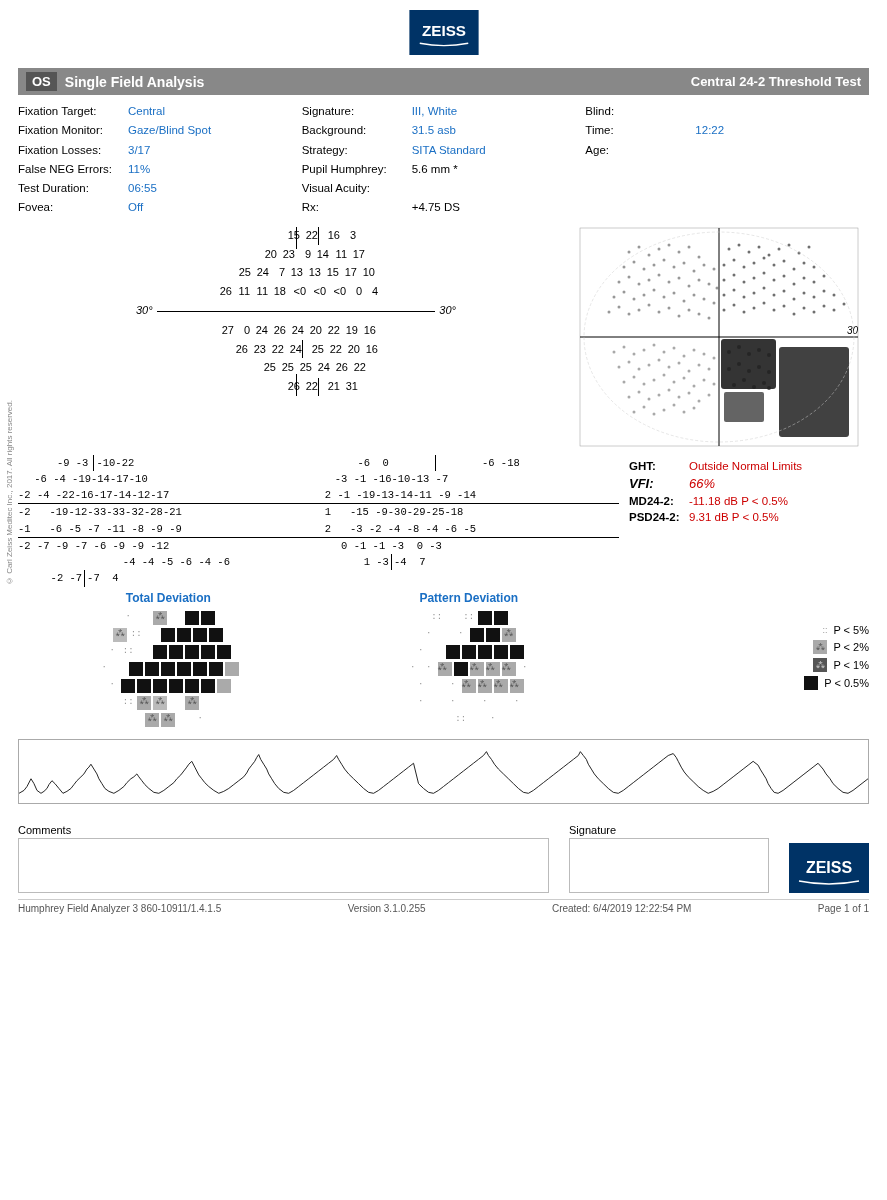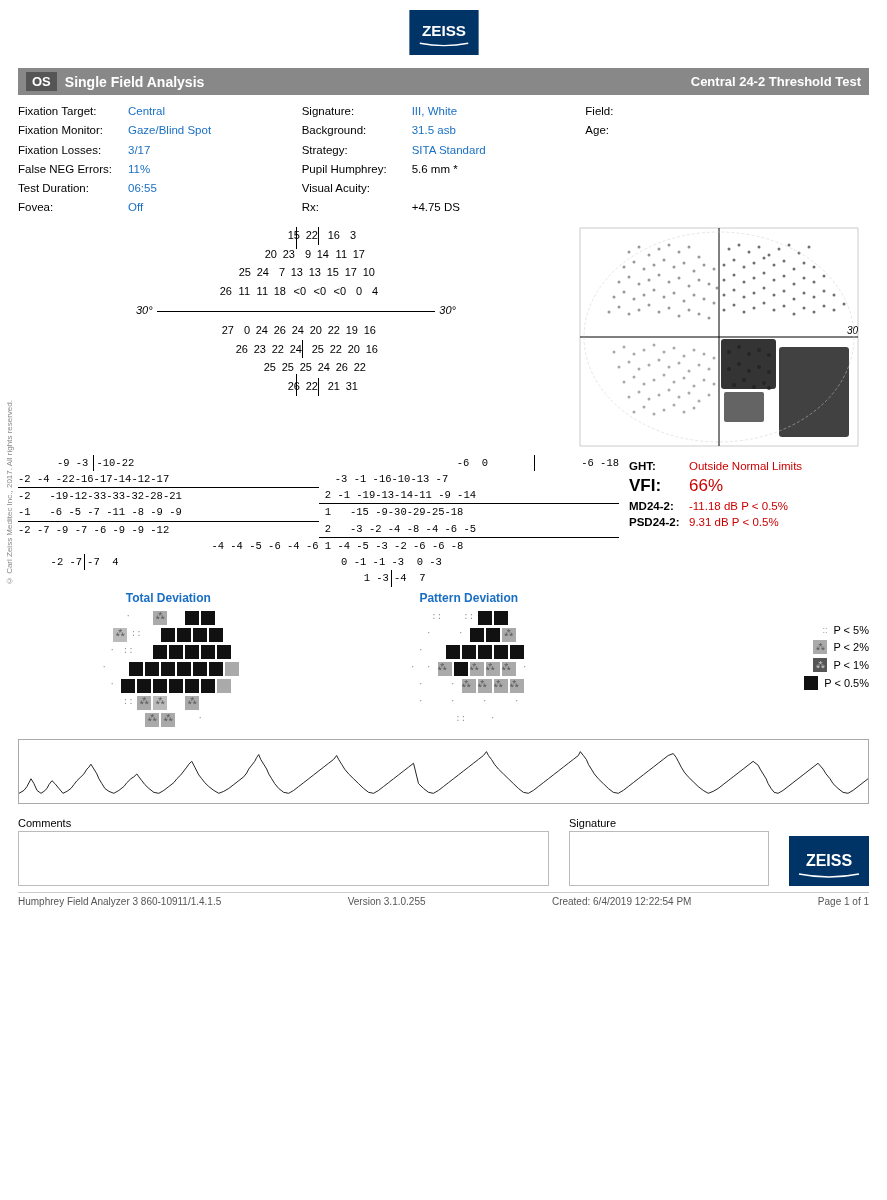--- a/index.html
+++ b/index.html
@@ -143,22 +143,26 @@
         <span class="info-label">Visual Acuity:</span>
         <span class="info-value"></span>
       </div>
     <div class="info-row">
         <span class="info-label">Rx:</span>
         <span class="info-value black">+4.75 DS</span>
       </div>
   </div>
   <div class="info-col">
     <div class="info-row">
-        <span class="info-label">Field:</span>
+        <span class="info-label">Blind:</span>
         <span class="info-value"></span>
+      </div>
+    <div class="info-row">
+        <span class="info-label">Time:</span>
+        <span class="info-value">12:22</span>
       </div>
     <div class="info-row">
         <span class="info-label">Age:</span>
         <span class="info-value"></span>
       </div>
   </div>
 </div>
 
 <div style="display:flex; margin: 8px 18px 0 18px;">
 
@@ -476,83 +480,83 @@
 
 <div style="display:flex; margin: 5px 18px 0 18px;">
 
   <div style="flex:1;">
     <div style="font-size:10.5px; line-height:1.55; font-family: 'Courier New', monospace;">
       <div style="display:flex; justify-content:flex-start; padding-left:20px;">
         <span style="margin-right:3px;">&nbsp;&nbsp;&nbsp;-9&nbsp;-3</span>
           <span style="border-left:1px solid #000; margin:0 2px; width:1px;"></span>
           <span>-10-22</span>
       </div>
+      <div style="display:flex; justify-content:flex-start; padding-left:10px;">
+        <span>&nbsp;-6&nbsp;-4&nbsp;-19-14-17-10</span>
+      </div>
       <div style="display:flex; justify-content:flex-start;">
         <span>-2&nbsp;-4&nbsp;-22-16-17-14-12-17</span>
       </div>
       <div style="display:flex; justify-content:flex-start; border-top:1px solid #000;">
         <span>-2&nbsp;&nbsp;&nbsp;-19-12-33-33-32-28-21</span>
       </div>
       <div style="display:flex; justify-content:flex-start; border-bottom:1px solid #000;">
         <span>-1&nbsp;&nbsp;&nbsp;-6&nbsp;-5&nbsp;-7&nbsp;-11&nbsp;-8&nbsp;-9&nbsp;-9</span>
       </div>
       <div style="display:flex; justify-content:flex-start;">
         <span>-2&nbsp;-7&nbsp;-9&nbsp;-7&nbsp;-6&nbsp;-9&nbsp;-9&nbsp;-12</span>
       </div>
-      <div style="display:flex; justify-content:flex-end; padding-left:10px;">
+      <div style="display:flex; justify-content:center; padding-left:10px;">
         <span>&nbsp;-4&nbsp;-4&nbsp;-5&nbsp;-6&nbsp;-4&nbsp;-6</span>
       </div>
       <div style="display:flex; justify-content:flex-start; padding-left:20px;">
         <span>&nbsp;&nbsp;-2&nbsp;-7</span>
           <span style="border-left:1px solid #000; margin:0 2px; width:1px;"></span>
           <span>-7&nbsp;&nbsp;4</span>
       </div>
     </div>
   </div>
 
   <div style="flex:1;">
     <div style="font-size:10.5px; line-height:1.55; font-family: 'Courier New', monospace;">
-      <div style="display:flex; justify-content:flex-end; padding-left:20px;gap:44px;">
+      <div style="display:flex; justify-content:flex-start; padding-left:20px;gap:44px;">
         <span>&nbsp;&nbsp;&nbsp;-6&nbsp;&nbsp;0</span>
           <span style="border-left:1px solid #000; margin:0 2px; width:1px;"></span>
           <span>-6&nbsp;-18</span>
       </div>
       <div style="display:flex; justify-content:flex-start; padding-left:10px;">
         <span>&nbsp;-3&nbsp;-1&nbsp;-16-10-13&nbsp;-7</span>
       </div>
       <div style="display:flex; justify-content:flex-start;">
         <span>&nbsp;2&nbsp;-1&nbsp;-19-13-14-11&nbsp;-9&nbsp;-14</span>
       </div>
       <div style="display:flex; justify-content:flex-start; border-top:1px solid #000;">
         <span>&nbsp;1&nbsp;&nbsp;&nbsp;-15&nbsp;-9-30-29-25-18</span>
       </div>
       <div style="display:flex; justify-content:flex-start; border-bottom:1px solid #000;">
         <span>&nbsp;2&nbsp;&nbsp;&nbsp;-3&nbsp;-2&nbsp;-4&nbsp;-8&nbsp;-4&nbsp;-6&nbsp;-5</span>
-      </div>
-      <div style="display:flex; justify-content:flex-start;">
-        <span>&nbsp;1&nbsp;-4&nbsp;-5&nbsp;-3&nbsp;-2&nbsp;-6&nbsp;-6&nbsp;-8</span>
       </div>
       <div style="display:flex; justify-content:flex-start; padding-left:10px;">
         <span>&nbsp;&nbsp;0&nbsp;-1&nbsp;-1&nbsp;-3&nbsp;&nbsp;0&nbsp;-3</span>
       </div>
       <div style="display:flex; justify-content:flex-start; padding-left:20px;">
         <span>&nbsp;&nbsp;&nbsp;&nbsp;1&nbsp;-3</span>
           <span style="border-left:1px solid #000; margin:0 2px; width:1px;"></span>
           <span>-4&nbsp;&nbsp;7</span>
       </div>
     </div>
   </div>
 
   <div style="width:250px; padding-left:10px;">
     <div style="margin-top:5px;">
       <div style="display:flex; margin-bottom:4px; font-size:11.5px;">
         <span style="font-weight:bold; min-width:60px;">GHT:</span>
         <span style="color:#cc0000;">Outside Normal Limits</span>
       </div>
-      <div style="display:flex; margin-bottom:4px; font-size:17px;">
+      <div style="display:flex; margin-bottom:4px; font-size:13px;font-style:italic;">
         <span style="font-weight:bold; min-width:60px;">VFI:</span>
         <span style="color:#cc0000;">66%</span>
       </div>
       <div style="display:flex; margin-bottom:4px; font-size:11.5px;">
         <span style="font-weight:bold; min-width:60px;">MD24-2:</span>
         <span style="color:#cc0000;">-11.18 dB P &lt; 0.5%</span>
       </div>
       <div style="display:flex; margin-bottom:4px; font-size:11.5px;">
         <span style="font-weight:bold; min-width:60px;">PSD24-2:</span>
         <span style="color:#cc0000;">9.31 dB P &lt; 0.5%</span>
@@ -725,21 +729,21 @@
   </div>
 </div>
 
 <div style="margin: 10px 18px 4px 18px; border:1px solid #aaa; height:65px; overflow:hidden; position:relative; background:#fff;">
   <svg width="100%" height="100%" viewBox="0 0 850 65" preserveAspectRatio="none">
     <rect width="850" height="65" fill="white"></rect>
     <polyline fill="none" stroke="#222" stroke-width="1" points="0,55 5,52 8,48 12,40 15,45 18,52 22,55 25,53 28,50 30,46 33,42 36,45 40,50 44,55 48,53 52,50 55,46 58,42 62,38 65,35 68,30 70,28 72,25 75,30 78,35 80,40 83,45 86,50 90,53 95,55 100,52 105,48 108,44 112,40 115,38 118,35 120,38 123,42 126,46 130,50 135,54 140,55 145,52 150,48 155,44 158,40 162,36 165,32 168,28 170,25 173,22 176,28 178,32 180,36 183,40 186,44 190,48 195,52 200,55 205,53 210,50 215,46 220,42 225,38 228,34 230,30 233,26 236,22 238,18 240,15 242,20 245,25 248,30 250,35 253,40 256,45 260,50 265,54 270,55 275,52 280,48 285,44 290,40 295,36 300,32 305,28 310,24 315,20 318,16 320,20 323,25 326,30 330,35 335,40 340,45 345,50 350,54 355,55 360,52 365,48 370,44 375,40 380,36 385,32 390,28 395,24 400,45 405,50 410,54 415,55 420,52 425,48 430,44 435,40 440,36 445,32 450,28 455,24 460,20 465,16 468,12 470,16 473,20 476,25 480,30 485,35 490,40 495,45 500,50 505,54 510,55 515,52 520,48 525,44 530,40 535,36 540,32 545,28 550,24 555,20 560,16 562,12 565,16 568,20 570,25 573,30 576,35 580,40 585,45 590,50 595,54 600,55 605,52 610,48 615,44 620,40 625,36 630,32 635,28 640,24 645,20 650,16 655,14 658,18 660,22 663,28 666,33 670,38 675,43 680,48 685,52 690,55 695,53 700,50 705,46 710,42 715,38 720,34 725,30 730,26 735,22 740,26 742,30 745,35 748,40 750,45 753,50 756,54 760,55 765,52 770,48 775,44 780,40 785,36 790,32 795,28 800,24 805,30 808,35 812,40 815,45 820,50 825,54 830,55 835,52 840,48 845,44 850,40"></polyline>
   </svg>
 </div>
 
-<div style="display:flex; margin: 13px 18px 0 18px; gap:20px;">
+<div style="display:flex; margin: 20px 18px 0 18px; gap:20px;">
   <div style="flex:1;">
     <div style="font-size:11px; margin-bottom:2px;">Comments</div>
     <div style="border:1px solid #bbb; height:55px; width:100%;"></div>
   </div>
   <div style="width:200px;">
     <div style="font-size:11px; margin-bottom:2px;">Signature</div>
     <div style="border:1px solid #bbb; height:55px; width:100%;"></div>
   </div>
   <div style="width:80px; display:flex; align-items:flex-end; justify-content:flex-end;">
     <svg viewBox="0 0 80 50" width="80" height="50">

